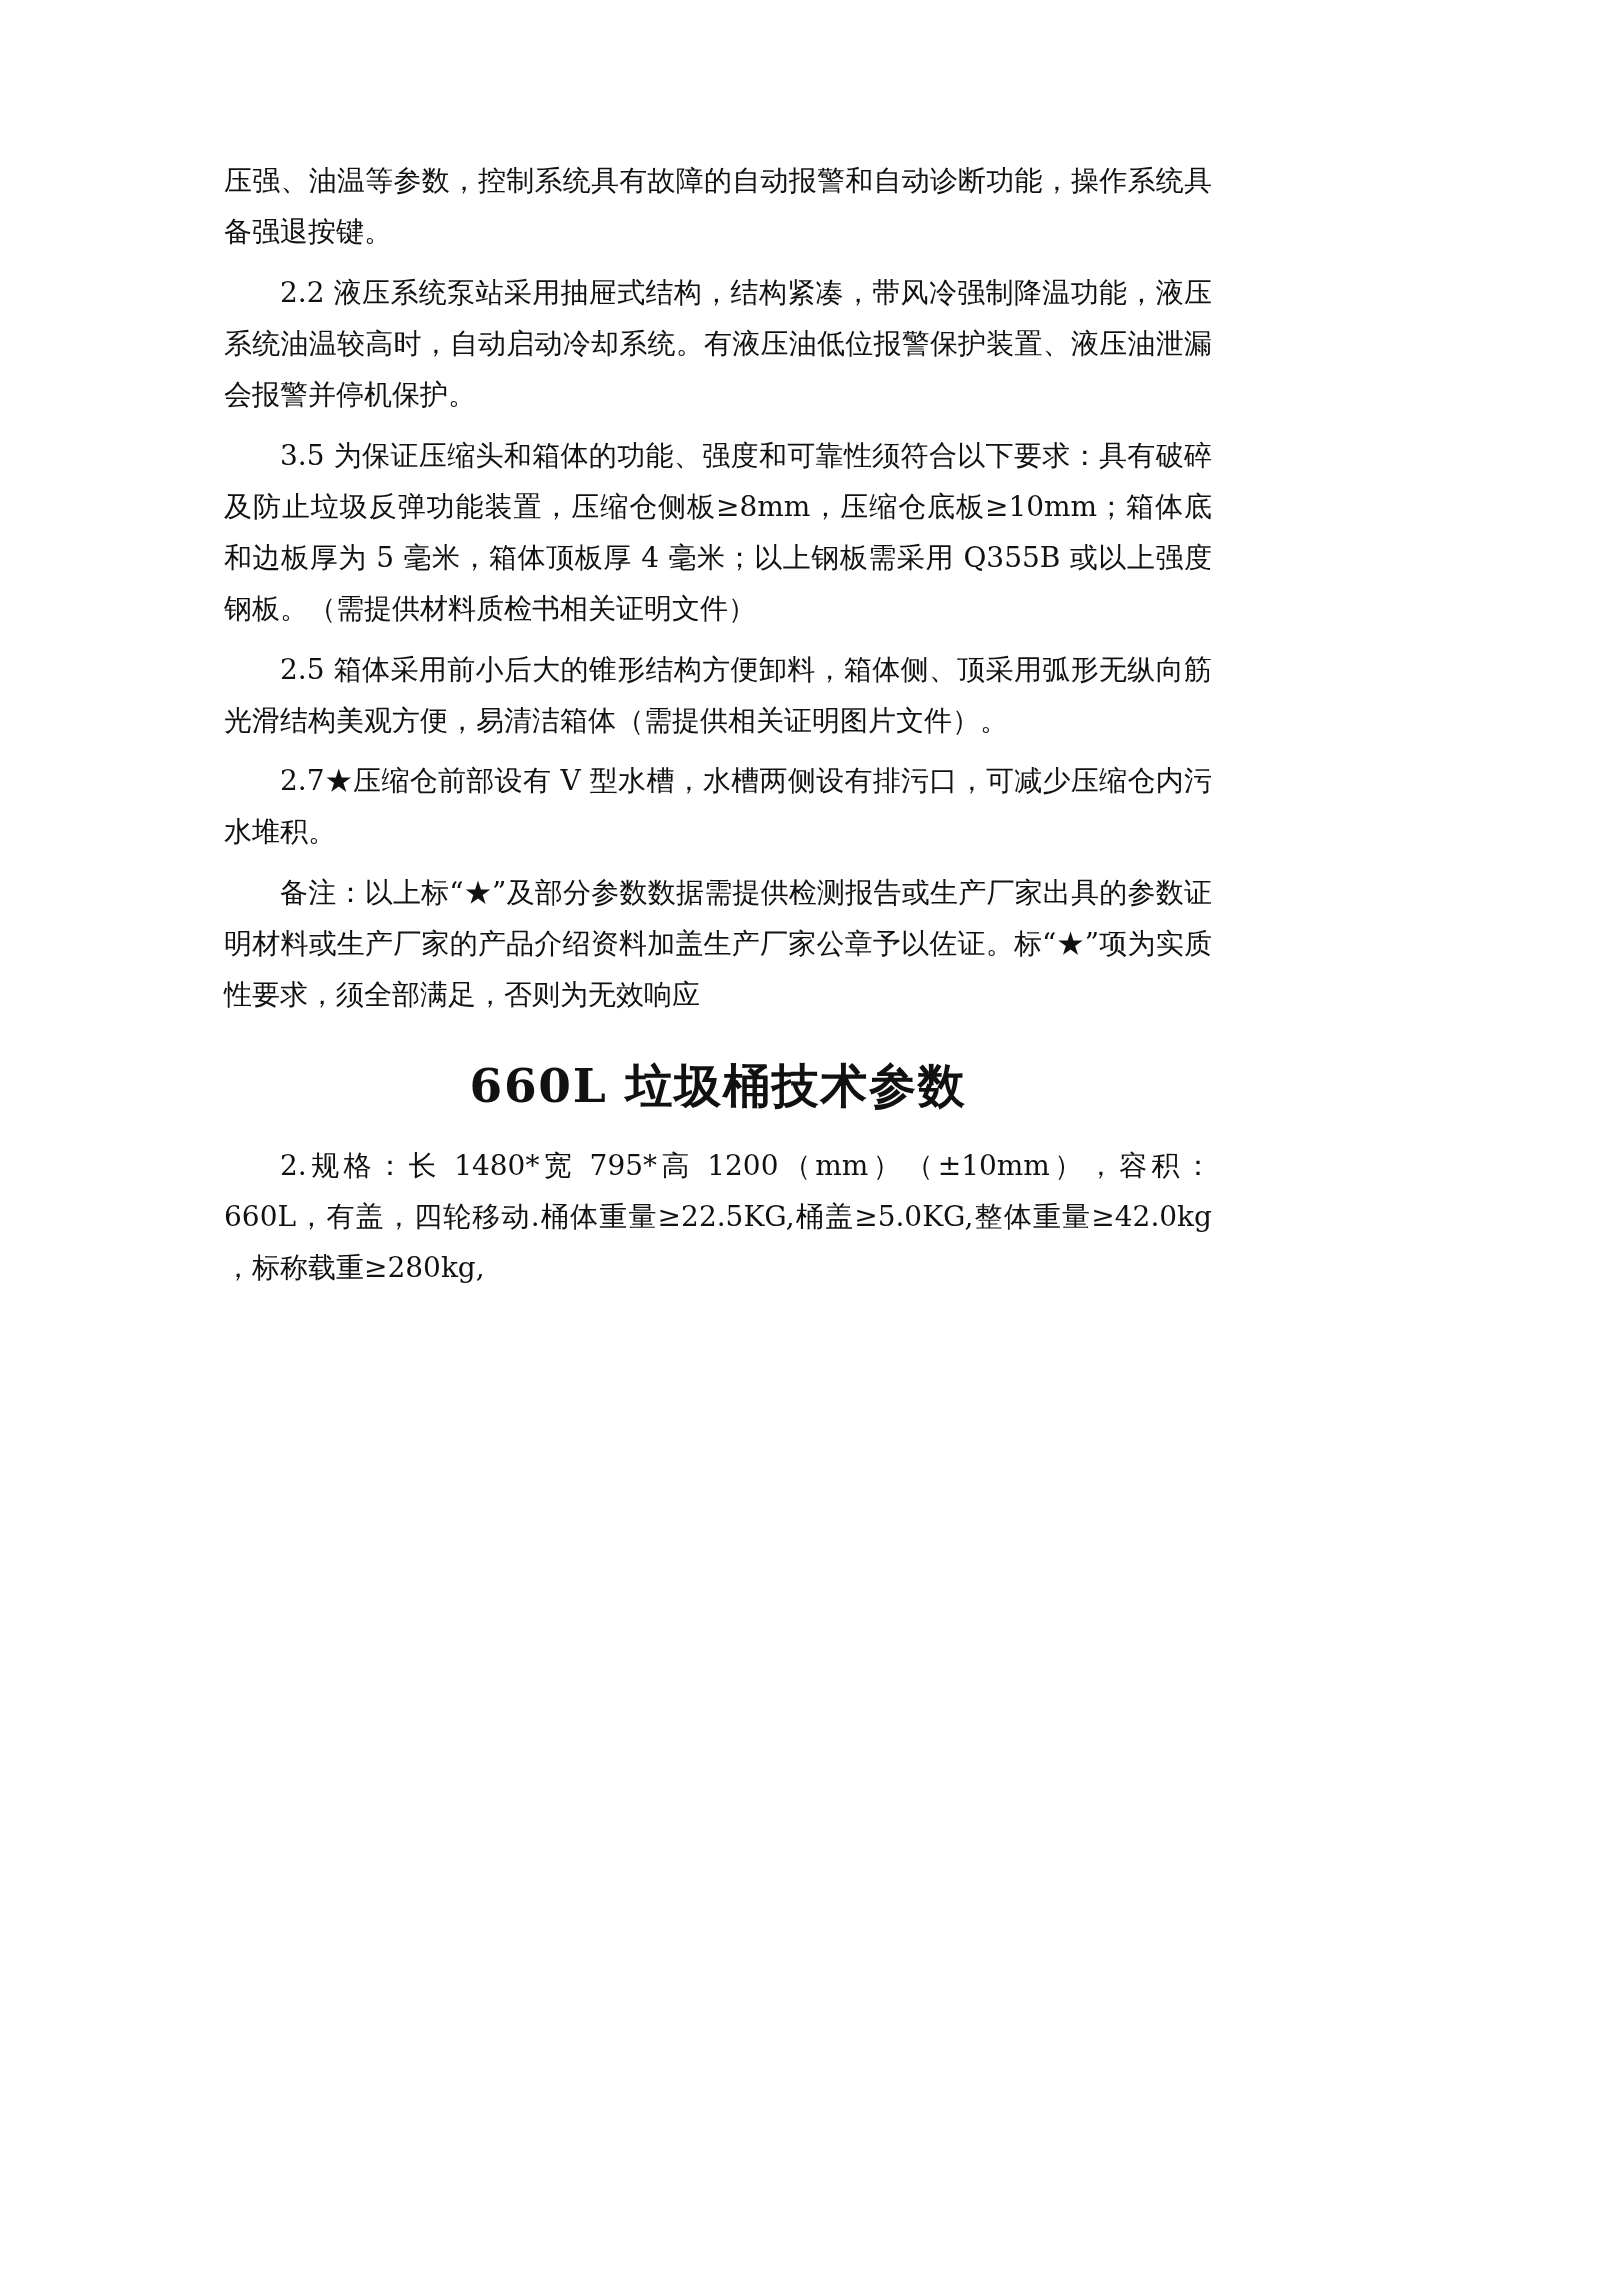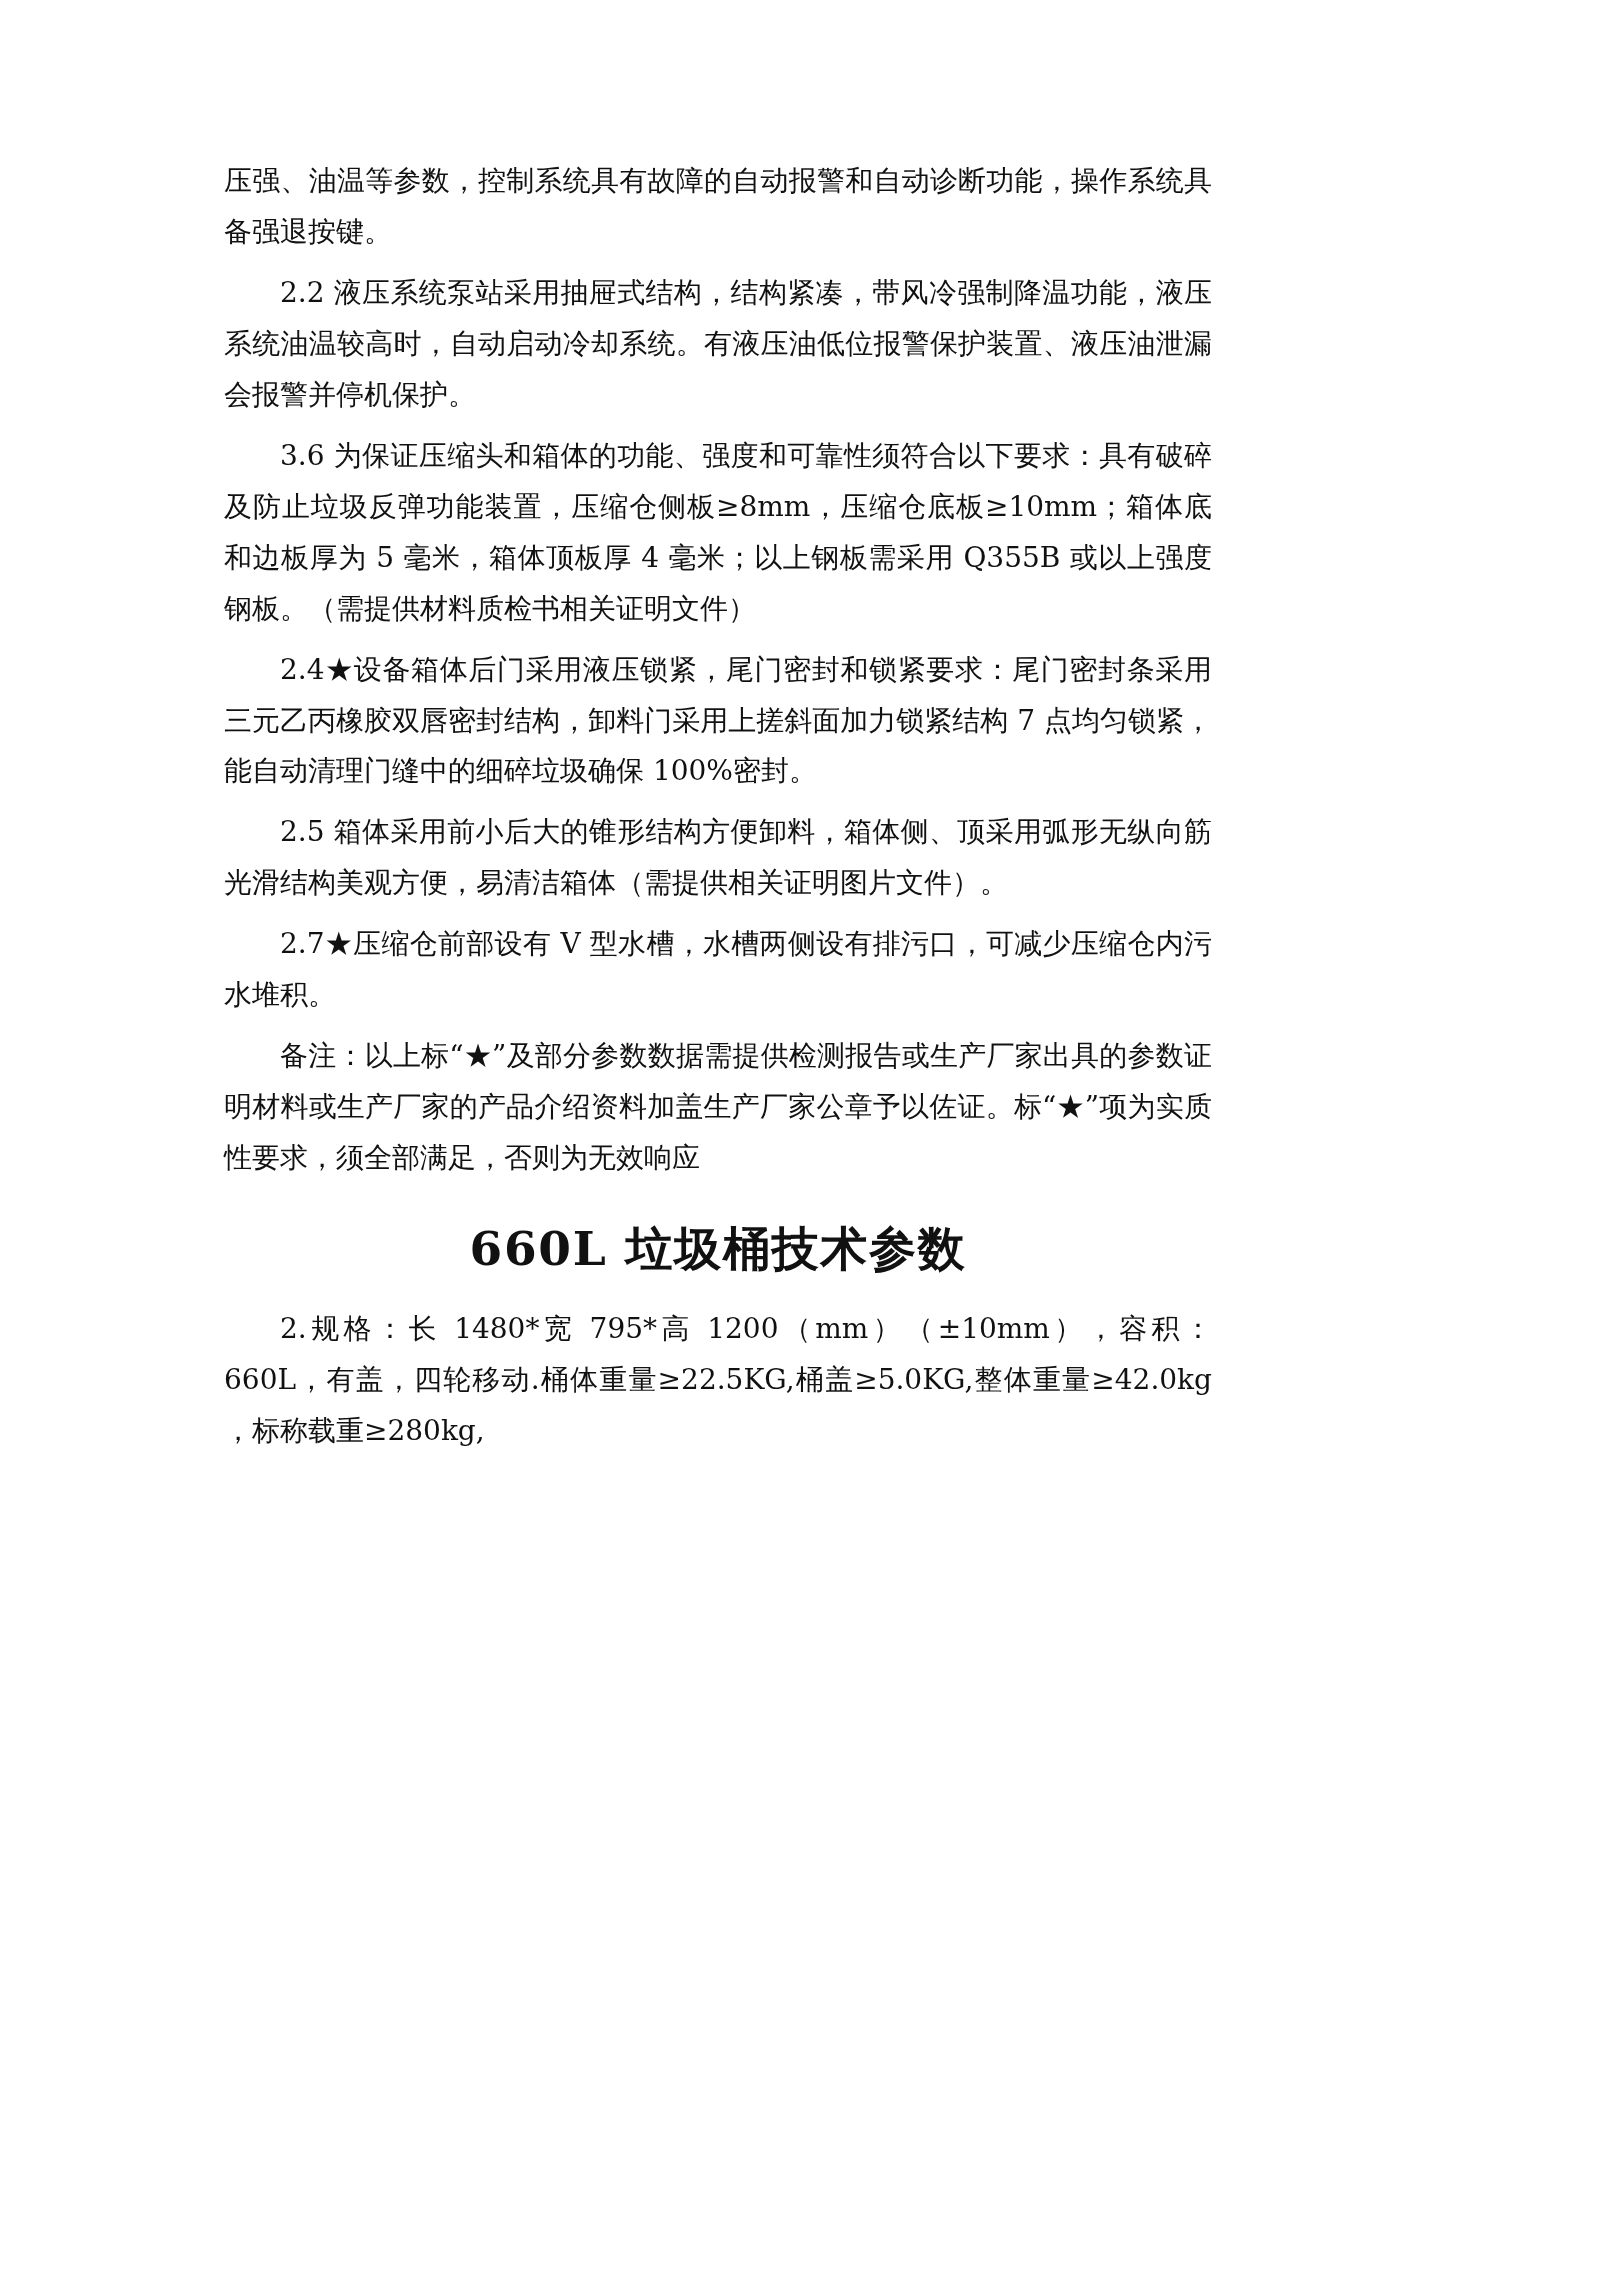--- a/index.html
+++ b/index.html
@@ -45,23 +45,22 @@
 </head>
 <body>
 
 <div class="page">
   <div class="doc-body">
 
     <p class="para">压强、油温等参数，控制系统具有故障的自动报警和自动诊断功能，操作系统具备强退按键。</p>
 
     <p class="para indent">2.2 液压系统泵站采用抽屉式结构，结构紧凑，带风冷强制降温功能，液压系统油温较高时，自动启动冷却系统。有液压油低位报警保护装置、液压油泄漏会报警并停机保护。</p>
 
-    <p class="para indent">3.6 为保证压缩头和箱体的功能、强度和可靠性须符合以下要求：具有破碎及防止垃圾反弹功能装置，压缩仓侧板≥8mm，压缩仓底板≥10mm；箱体底和边板厚为 5 毫米，箱体顶板厚 4 毫米；以上钢板需采用 Q355B 或以上强度钢板。（需提供材料质检书相关证明文件）</p>
+    <p class="para indent">3.5 为保证压缩头和箱体的功能、强度和可靠性须符合以下要求：具有破碎及防止垃圾反弹功能装置，压缩仓侧板≥8mm，压缩仓底板≥10mm；箱体底和边板厚为 5 毫米，箱体顶板厚 4 毫米；以上钢板需采用 Q355B 或以上强度钢板。（需提供材料质检书相关证明文件）</p>
 
-    <p class="para indent">2.4★设备箱体后门采用液压锁紧，尾门密封和锁紧要求：尾门密封条采用三元乙丙橡胶双唇密封结构，卸料门采用上搓斜面加力锁紧结构 7 点均匀锁紧，能自动清理门缝中的细碎垃圾确保 100%密封。</p>
 
     <p class="para indent">2.5 箱体采用前小后大的锥形结构方便卸料，箱体侧、顶采用弧形无纵向筋光滑结构美观方便，易清洁箱体（需提供相关证明图片文件）。</p>
 
 
     <p class="para indent">2.7★压缩仓前部设有 V 型水槽，水槽两侧设有排污口，可减少压缩仓内污水堆积。</p>
 
     <p class="para indent">备注：以上标“★”及部分参数数据需提供检测报告或生产厂家出具的参数证明材料或生产厂家的产品介绍资料加盖生产厂家公章予以佐证。标“★”项为实质性要求，须全部满足，否则为无效响应</p>
 
     <h1 class="section-title">660L 垃圾桶技术参数</h1>
 

